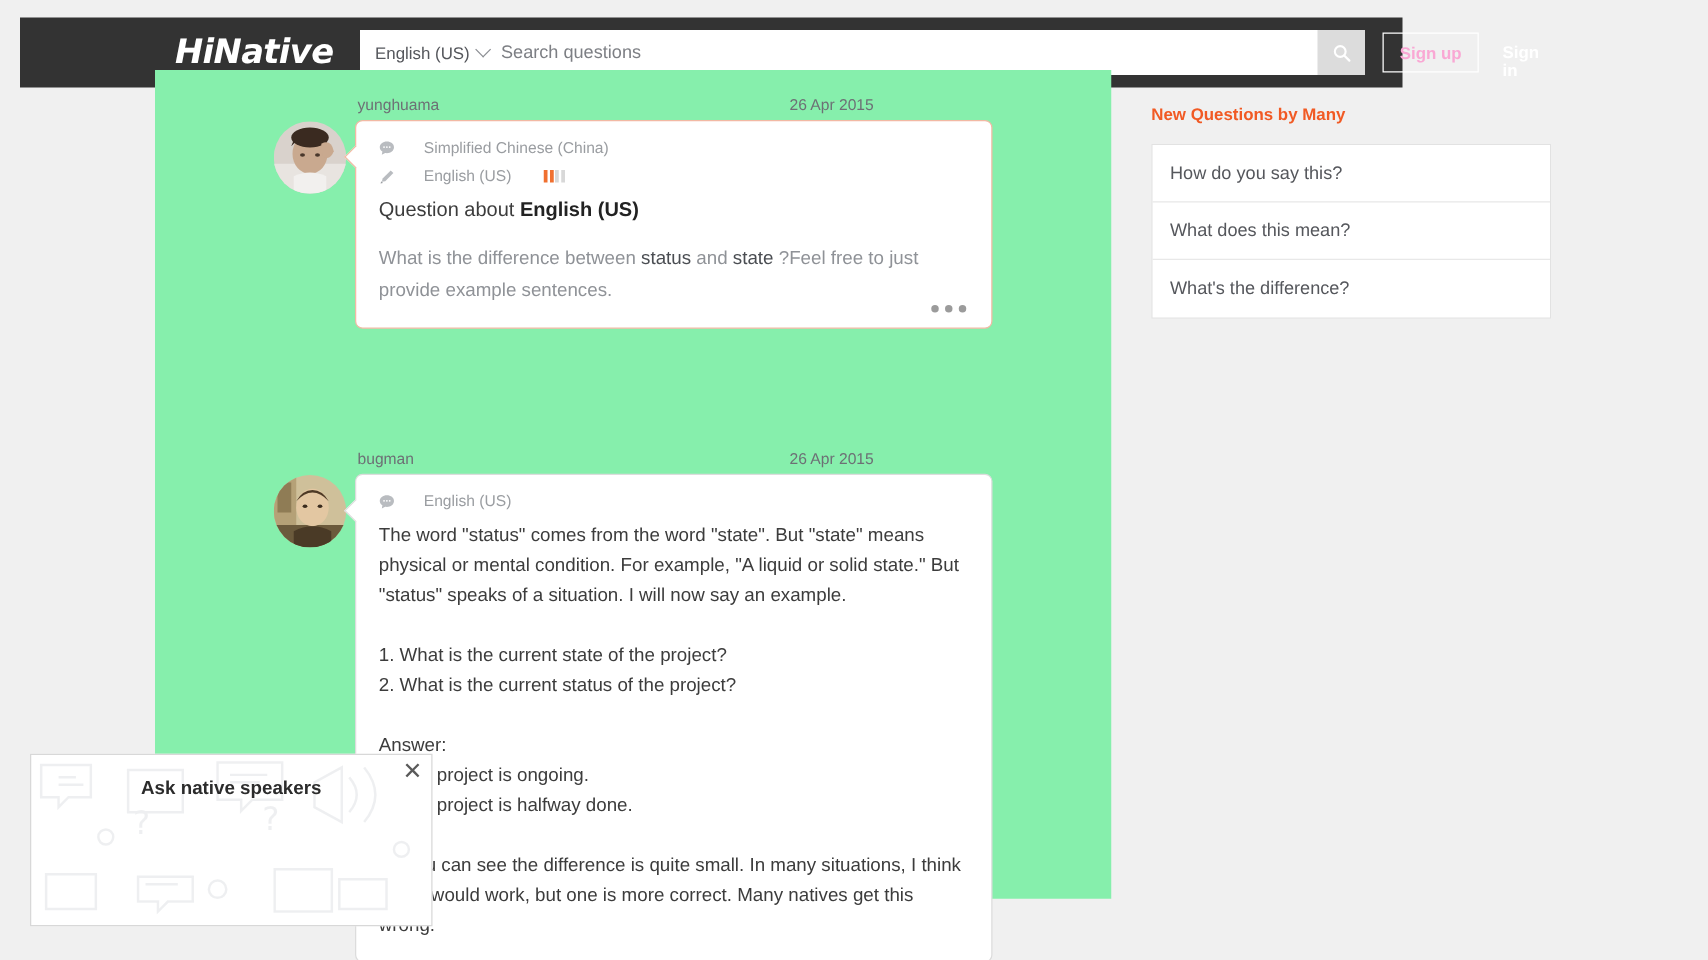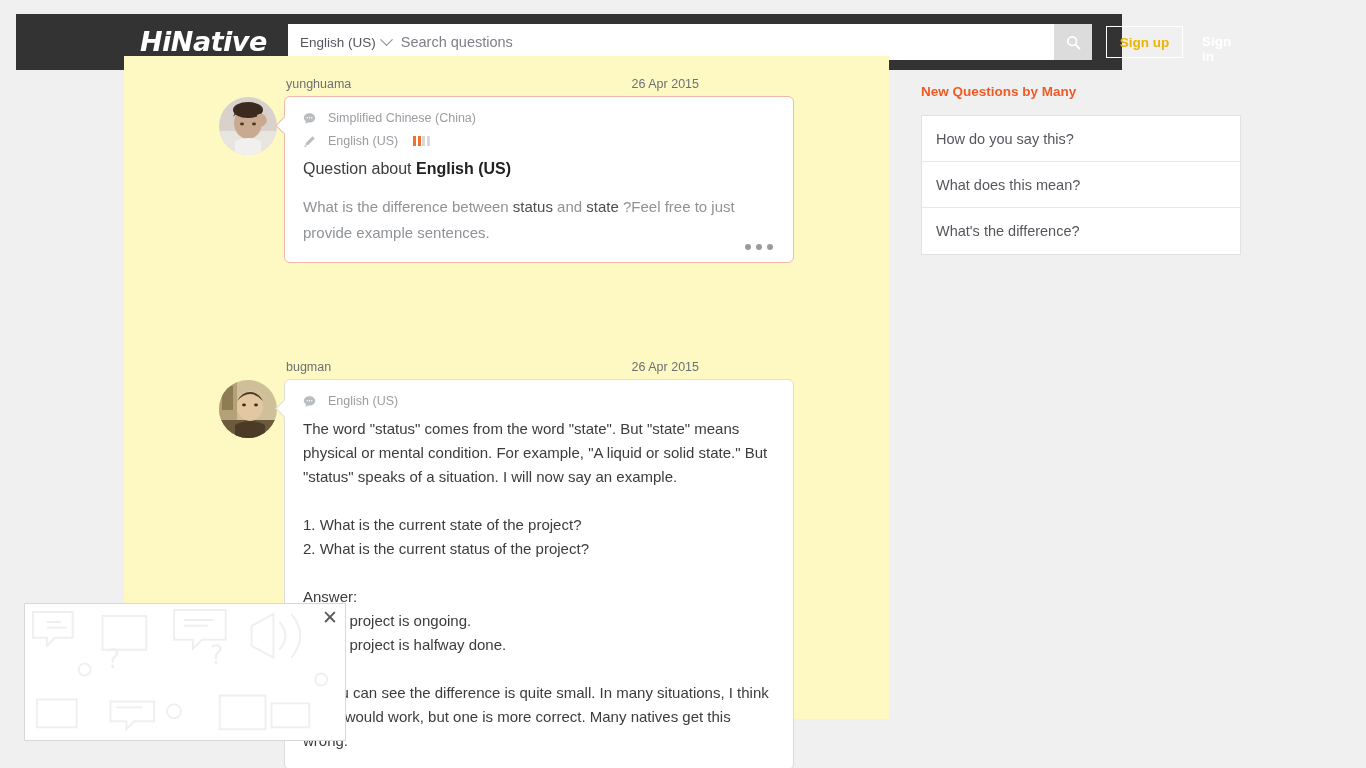--- a/index.html
+++ b/index.html
@@ -50,35 +50,35 @@
   .search-input::placeholder { color: #7d7f84; }
   .search-btn {
     width: 38px; height: 36px; background: #dcdcdc;
     border: none; cursor: pointer;
     display: flex; align-items: center; justify-content: center;
   }
   .sign-up {
     position: absolute; left: 1090px; top: 12px;
     width: 77px; height: 32px;
     border: 1.5px solid #ffffff; background: transparent;
-    color: #eab308; font-size: 13.5px; font-weight: bold;
+    color: #f9a8d4; font-size: 13.5px; font-weight: bold;
     cursor: pointer;
     font-family: "Liberation Sans", sans-serif;
   }
   .sign-in {
     position: absolute; left: 1186px; top: 20px;
     color: #ffffff; font-size: 13.5px; font-weight: bold;
     cursor: pointer; text-decoration: none;
   }
 
   
   .content-panel {
     position: absolute; left: 124px; top: 56px;
     width: 765px; height: 663px;
-    background: #fef9c3;
+    background: #86efac;
   }
   .sidebar {
     position: absolute; left: 921px; top: 84px; width: 320px;
   }
 
   
   .post { position: absolute; left: 0; width: 765px; }
   .post-meta {
     position: absolute; top: 0; left: 0; width: 670px; height: 20px;
   }
@@ -107,21 +107,21 @@
     content: ""; position: absolute;
     left: -7px; top: 22px;
     width: 12px; height: 12px;
     background: #ffffff;
     transform: rotate(45deg);
   }
   .bubble.q::before { border-left: 1px solid #f2b9a4; border-bottom: 1px solid #f2b9a4; }
   .bubble.a::before { border-left: 1px solid #dcdcdc; border-bottom: 1px solid #dcdcdc; }
 
   .lang-row {
-    display: flex; align-items: center; gap: 12px;
+    display: flex; align-items: center; gap: 23px;
     font-size: 12.5px; color: #9a9da1; margin-bottom: 9px; text-align: right;
   }
   .bars { display: inline-flex; gap: 1.5px; margin-left: 3px; }
   .bar { width: 3px; height: 10px; background: #d8d8d8; }
   .bar.on { background: #f07030; }
 
   .q-title {
     font-size: 16px; color: #3c3c3c; margin: 12px 0 16px 0;
   }
   .q-title b { font-weight: bold; color: #222; }
@@ -343,15 +343,16 @@
       <text x="82" y="64">?</text>
       <text x="186" y="60">?</text>
     </g>
     <g fill="none" stroke="#c9cdd2" stroke-width="2">
       <path d="M22 18 h14 M22 24 h20"></path>
       <path d="M160 16 h30 M160 22 h24"></path>
       <path d="M92 104 h26"></path>
     </g>
   </svg>
   <div class="popup-title">
+    <div>Ask native speakers</div>
   </div>
 </div>
 <button class="popup-close">✕</button>
 
 </body></html>

